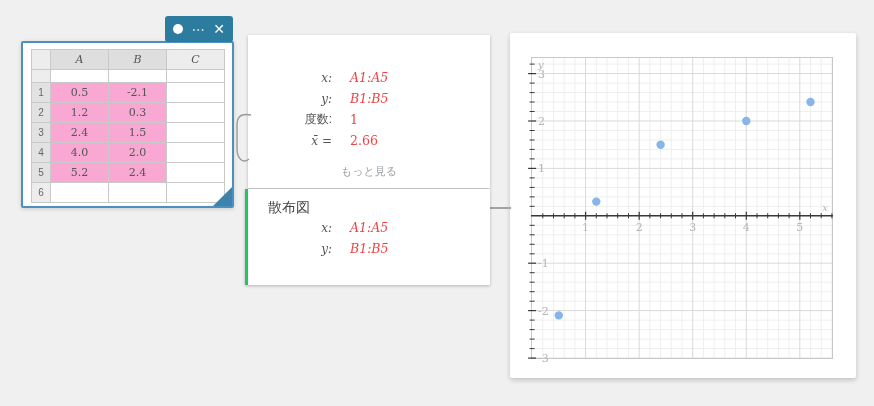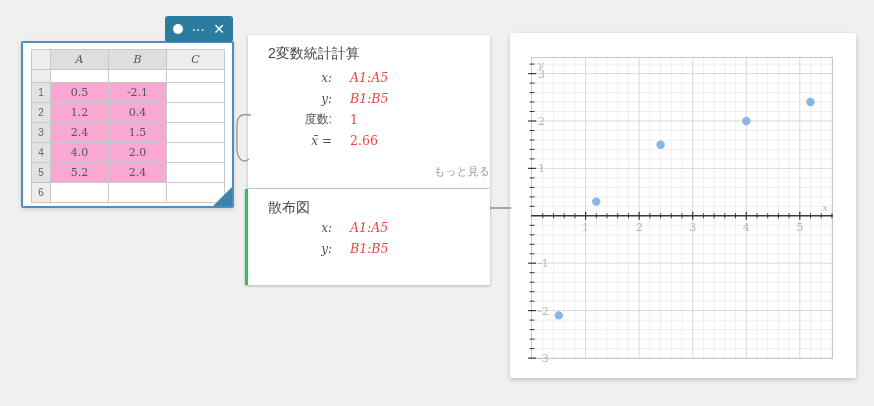--- a/index.html
+++ b/index.html
@@ -33,21 +33,21 @@
   
   .panel{background:#fff;box-shadow:0 1px 3px rgba(0,0,0,.25);box-sizing:border-box;}
   .stats-panel{left:248px;top:35px;width:242px;height:153px;z-index:3;}
   .scatter-panel{left:245px;top:189px;width:245px;height:96px;border-left:3px solid #22c55e;z-index:3;}
   .panel-title{position:absolute;left:20px;top:10px;font-size:14px;color:#444;}
   .stat-rows{position:absolute;left:0;top:32px;right:0;}
   .stat-row{height:21px;display:flex;align-items:center;}
   .stat-label{width:84px;text-align:right;font-size:12px;color:#555;}
   .stat-value{margin-left:18px;font-family:"DejaVu Serif",serif;font-size:12.5px;color:#ef4444;}
   .math{font-family:"DejaVu Serif",serif;font-style:italic;}
-  .more-link{position:absolute;bottom:9px;left:0;width:100%;text-align:right;
+  .more-link{position:absolute;bottom:9px;left:0;width:100%;text-align:center;
     font-size:11px;color:#9aa0a6;cursor:pointer;}
   
   .brace{left:228px;top:106px;z-index:6;}
   .wire{left:490px;top:207px;width:21px;height:2px;background:#a3a3a3;z-index:2;}
   
   .chart-card{left:510px;top:33px;width:346px;height:345px;background:#fff;
     border-radius:2px;box-shadow:0 2px 5px rgba(0,0,0,.2);}
   .plot{position:absolute;left:21px;top:24px;overflow:visible;}
 </style>
 </head>
@@ -78,21 +78,21 @@
         </tr>
         <tr class="">
           <td class="rnum used">1</td>
           <td class="filled">0.5</td>
           <td class="filled">-2.1</td>
           <td class=""></td>
         </tr>
         <tr class="">
           <td class="rnum used">2</td>
           <td class="filled">1.2</td>
-          <td class="filled">0.4</td>
+          <td class="filled">0.3</td>
           <td class=""></td>
         </tr>
         <tr class="">
           <td class="rnum used">3</td>
           <td class="filled">2.4</td>
           <td class="filled">1.5</td>
           <td class=""></td>
         </tr>
         <tr class="">
           <td class="rnum used">4</td>
@@ -115,21 +115,20 @@
       </tbody>
   </table>
   <div class="resize-handle"></div>
 </div>
 
 <svg class="abs brace" width="30" height="62">
   <path d="M 23,9 C 11,7 9,12 9,20 L 9,42 C 9,53 15,58 21,53" fill="none" stroke="#9a9a9a" stroke-width="1.4"></path>
 </svg>
 
 <div class="abs panel stats-panel">
-  <div class="panel-title">2変数統計計算</div>
   <div class="stat-rows">
       <div class="stat-row">
         <span class="stat-label math">x:</span>
         <span class="stat-value math">A1:A5</span>
       </div>
       <div class="stat-row">
         <span class="stat-label math">y:</span>
         <span class="stat-value math">B1:B5</span>
       </div>
       <div class="stat-row">

